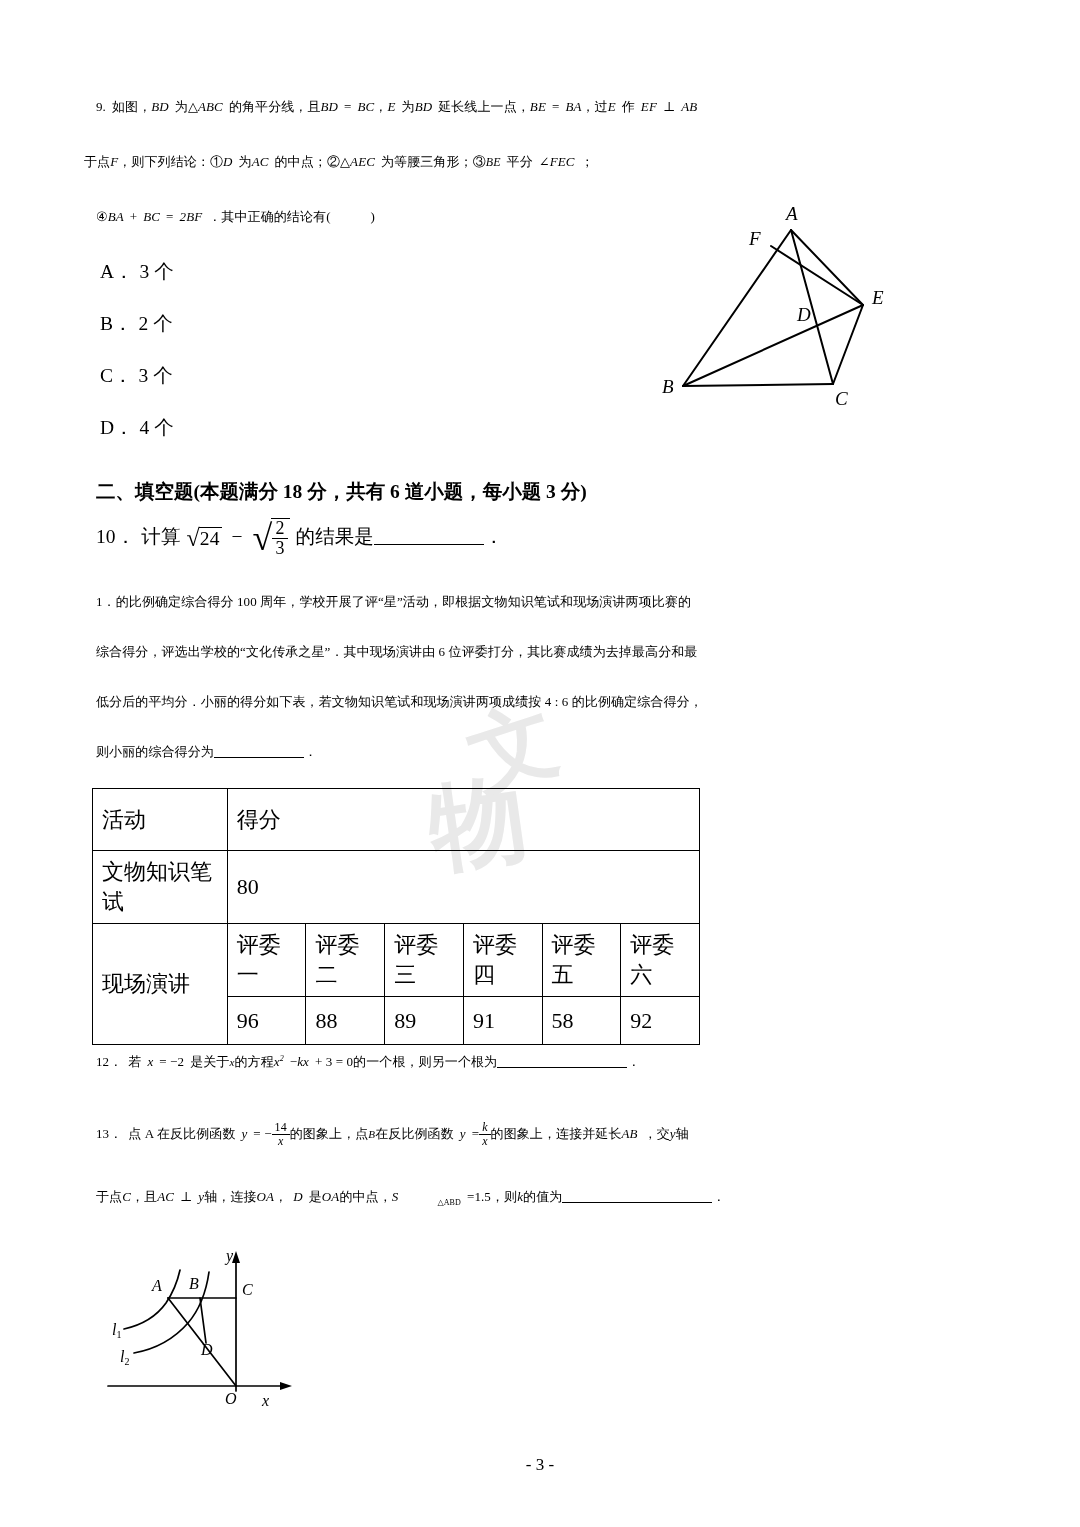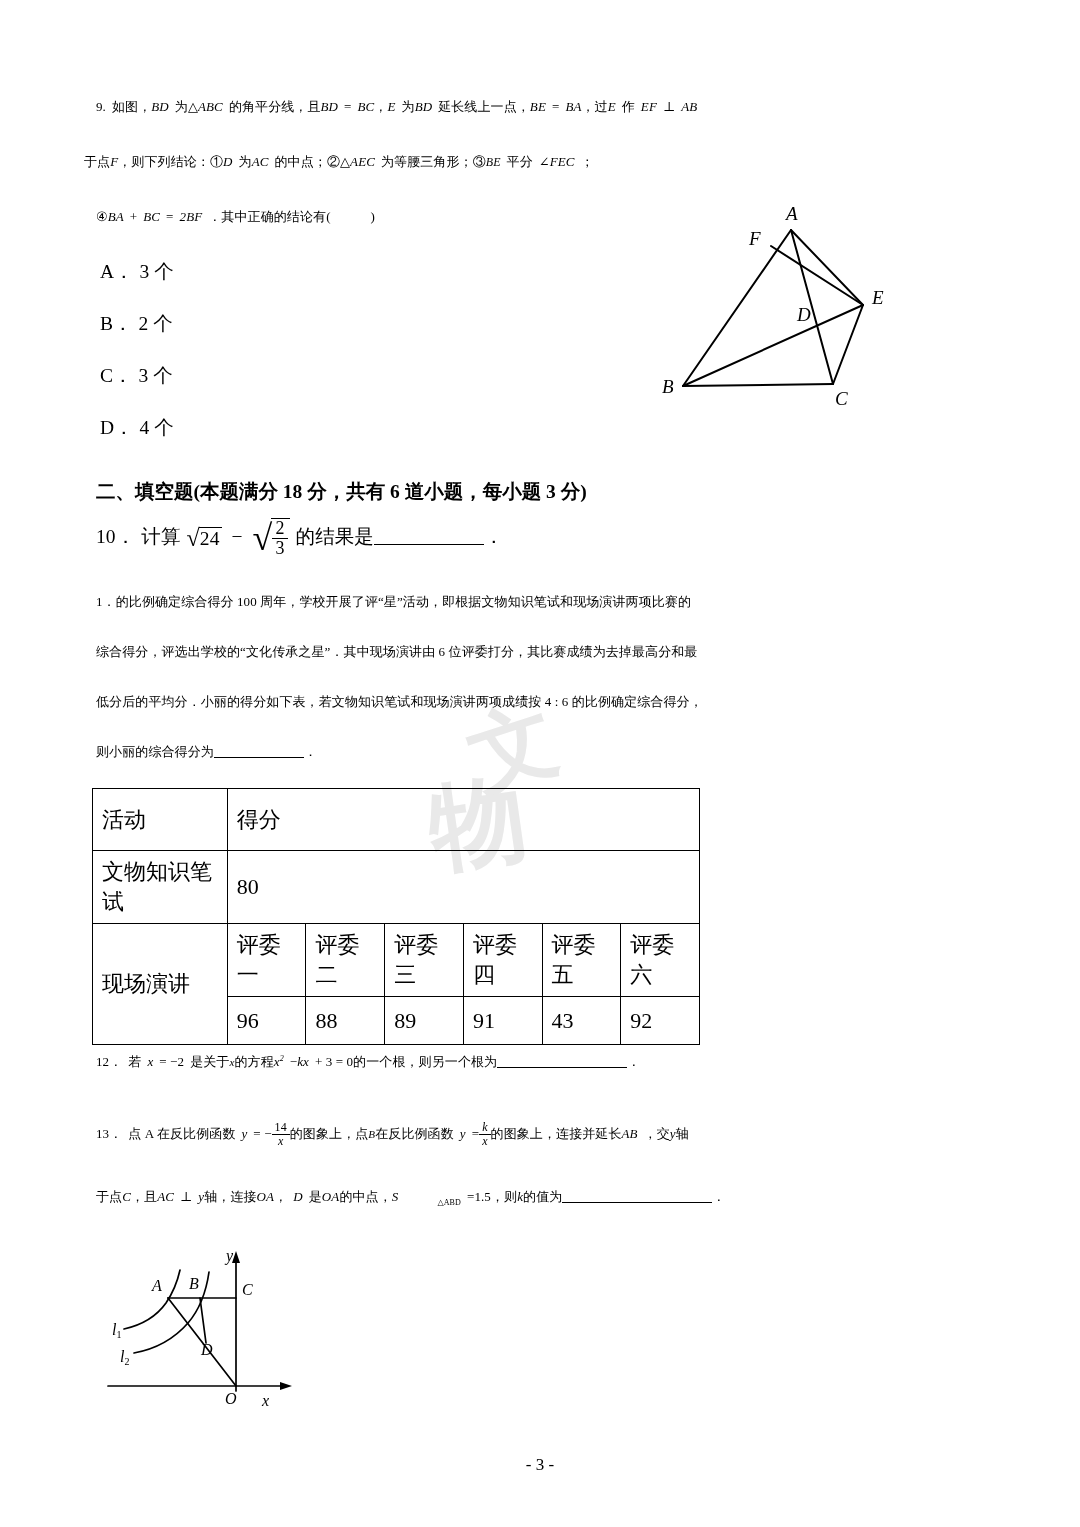--- a/index.html
+++ b/index.html
@@ -245,21 +245,21 @@
         <td class="judge-cell">评委三</td>
         <td class="judge-cell">评委四</td>
         <td class="judge-cell">评委五</td>
         <td class="judge-cell">评委六</td>
       </tr>
       <tr>
         <td class="val-cell">96</td>
         <td class="val-cell">88</td>
         <td class="val-cell">89</td>
         <td class="val-cell">91</td>
-        <td class="val-cell">43</td>
+        <td class="val-cell">58</td>
         <td class="val-cell">92</td>
       </tr>
     </tbody>
       </table>
 
     <div class="qline" style="left:96px; top:1054px;">
       <span>12．</span><span class="sp"></span><span>若</span><span class="sp"></span><span class="it">x</span><span class="sp"></span><span>= −2</span><span class="sp"></span><span>是关于</span><span class="it" style="font-size:0.85em">x</span><span>的方程</span><span class="it">x</span><sup class="exp">2</sup><span class="sp"></span><span>−</span><span class="it">kx</span><span class="sp"></span><span>+ 3 = 0</span><span>的一个根，则另一个根为</span><span class="blank" style="width:130px"></span><span>．</span>
     </div>
 
     <div class="qline" style="left:96px; top:1122px;">

